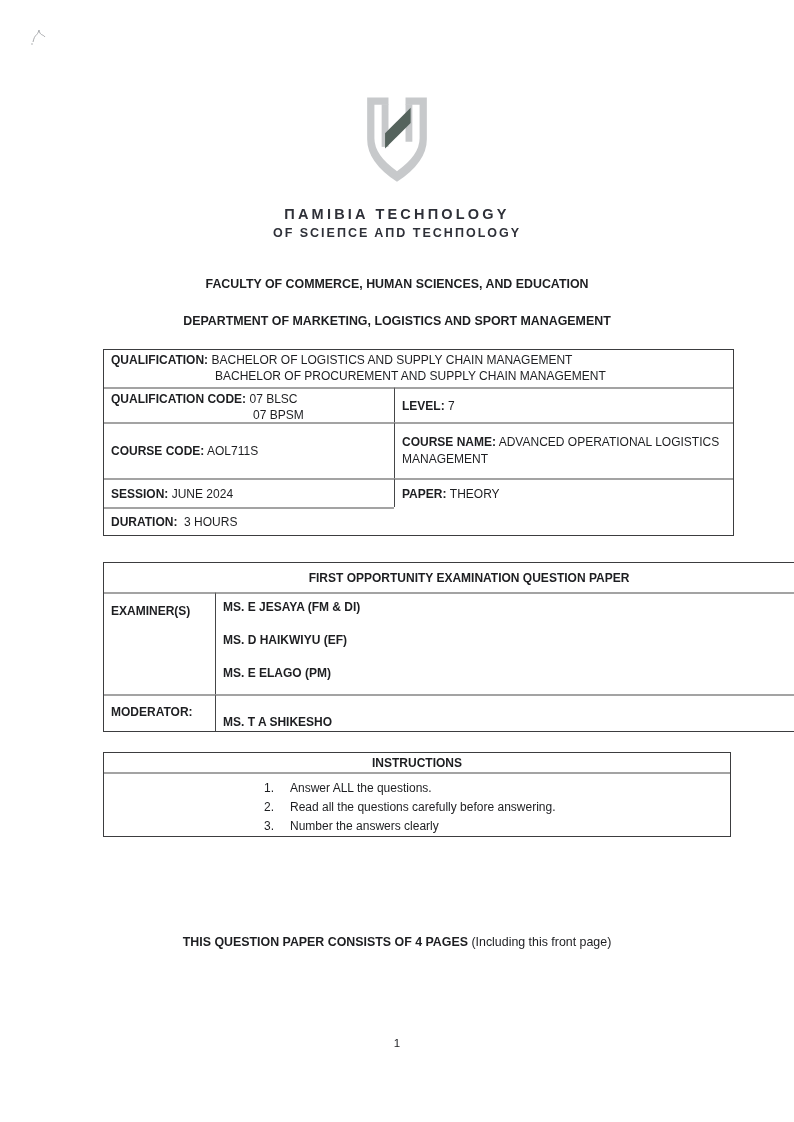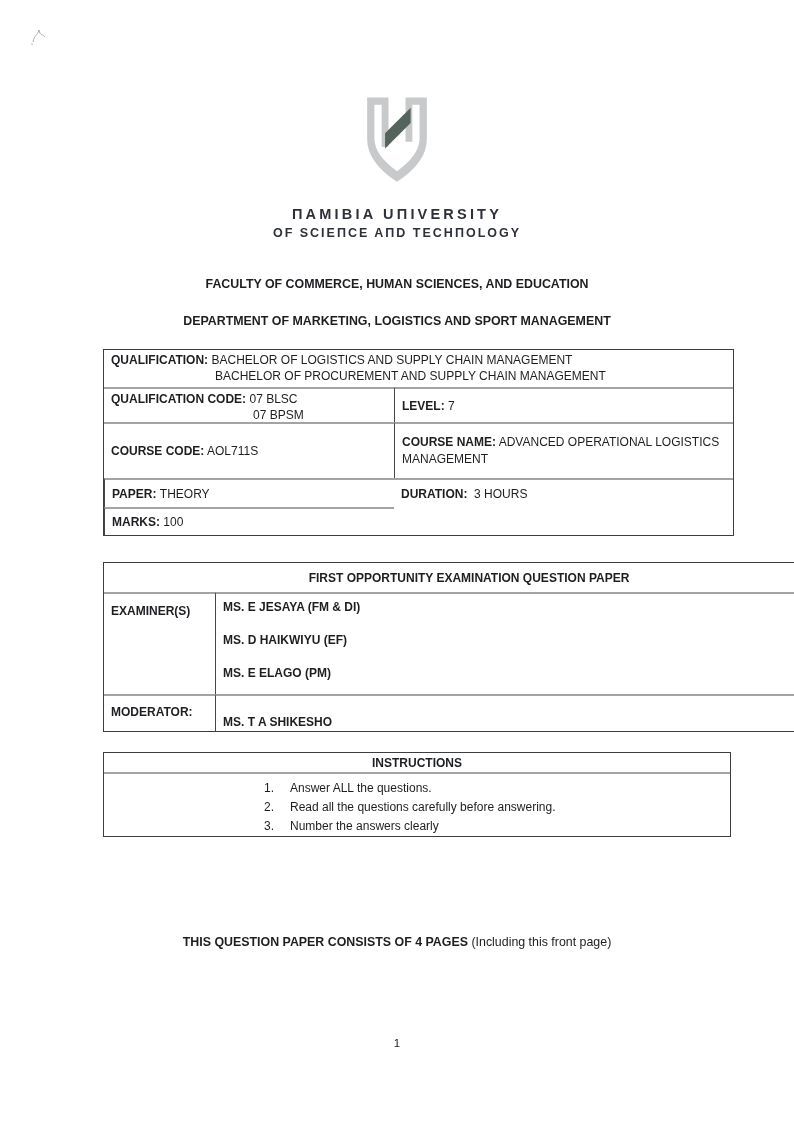--- a/index.html
+++ b/index.html
@@ -68,21 +68,21 @@
   <div class="abs logo-block">
     <svg width="86" height="104" viewBox="0 0 100 122">
 
       <path d="M15,4 L40,4 L40,12.5 L23.5,12.5 L23.5,52 Q23.5,72 50,90.5 Q76.5,72 76.5,52 L76.5,12.5 L60,12.5 L60,4 L85,4 L85,53 Q85,80 50,103 Q15,80 15,53 Z" fill="#c7c9cb"></path>
 
       <rect x="32" y="12" width="8" height="50" fill="#c7c9cb"></rect>
       <rect x="60" y="12" width="8" height="44" fill="#c7c9cb"></rect>
 
       <path d="M36,46 L66,16 L66,34 L36,64 Z" fill="#55635d"></path>
     </svg>
-    <div class="wordmark1">ΠAMIBIA UΠIVERSITY</div>
+    <div class="wordmark1">ΠAMIBIA TECHΠOLOGY</div>
     <div class="wordmark2">OF SCIEΠCE AΠD TECHΠOLOGY</div>
   </div>
 
   <div class="abs center-row faculty">FACULTY OF COMMERCE, HUMAN SCIENCES, AND EDUCATION</div>
   <div class="abs center-row department">DEPARTMENT OF MARKETING, LOGISTICS AND SPORT MANAGEMENT</div>
 
   <div class="doc-table t1">
     <div class="cell span2">
       <div class="line">
         <span class="b">QUALIFICATION:</span>
@@ -102,29 +102,29 @@
       <div><span class="b">LEVEL:</span>&nbsp;<span>7</span></div>
     </div>
 
     <div class="cell bt vcenter">
       <div><span class="b">COURSE CODE:</span> <span>AOL711S</span></div>
     </div>
     <div class="cell bt bl vcenter" style="line-height:17px;">
       <div><span class="b">COURSE NAME:</span> <span>ADVANCED OPERATIONAL LOGISTICS MANAGEMENT</span></div>
     </div>
 
+    <div class="cell bt vcenter">
+      <div><span class="b">SESSION:</span> <span>JUNE 2024</span></div>
+    </div>
     <div class="cell bt bl vcenter">
       <div><span class="b">PAPER:</span>&nbsp;<span>THEORY</span></div>
     </div>
 
     <div class="cell bt vcenter">
       <div><span class="b">DURATION:</span>&nbsp;&nbsp;<span>3 HOURS</span></div>
-    </div>
-    <div class="cell bt bl vcenter">
-      <div><span class="b">MARKS:</span> <span>100</span></div>
     </div>
   </div>
 
   <div class="doc-table t2">
     <div class="cell span2 t2-header">FIRST OPPORTUNITY EXAMINATION QUESTION PAPER</div>
 
     <div class="cell bt exam-label">EXAMINER(S)</div>
     <div class="cell bt bl" style="padding-top:6px;">
       <div class="exam-line">MS. E JESAYA (FM &amp; DI)</div>
       <div class="exam-line">MS. D HAIKWIYU (EF)</div>

